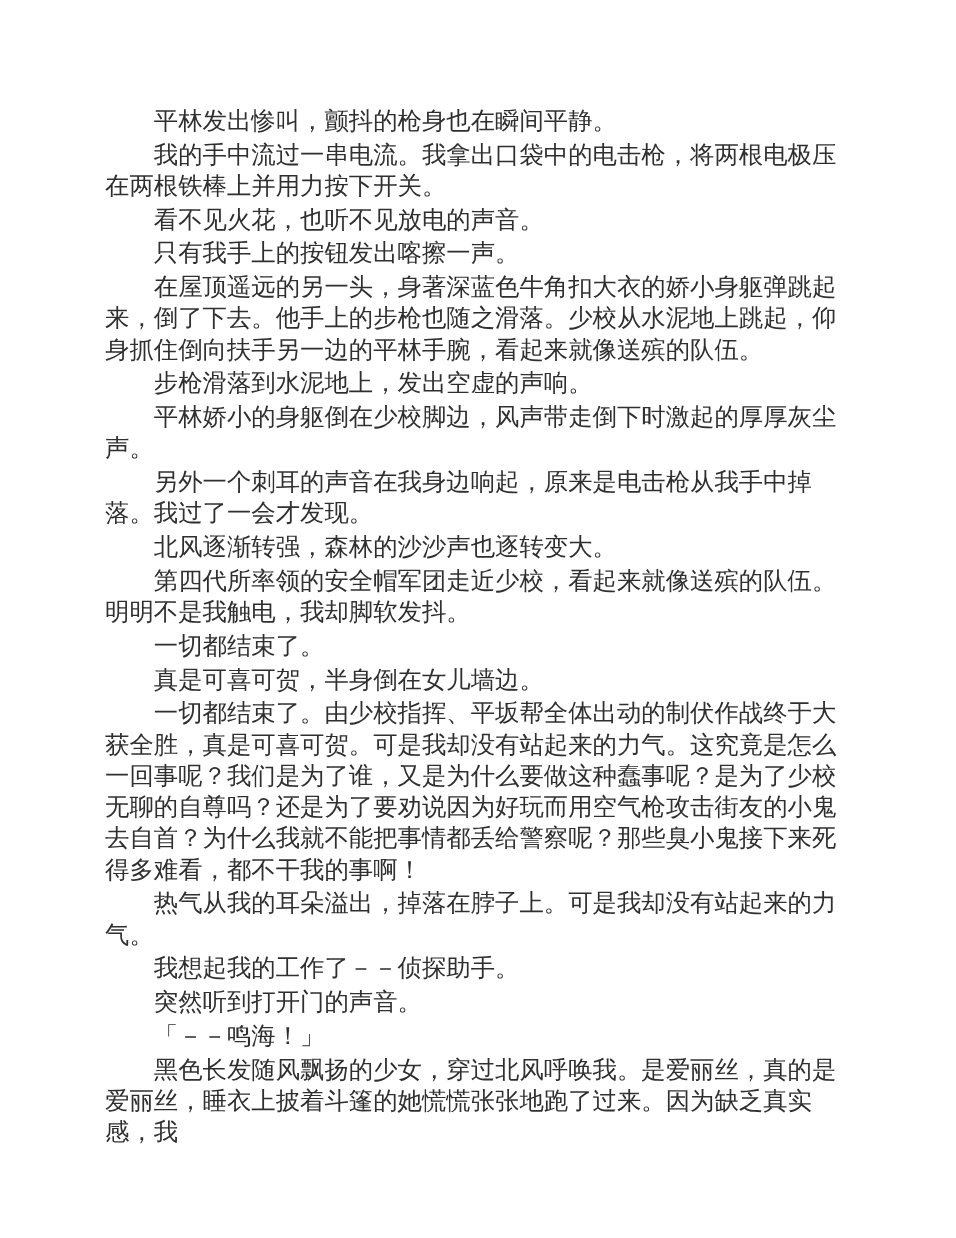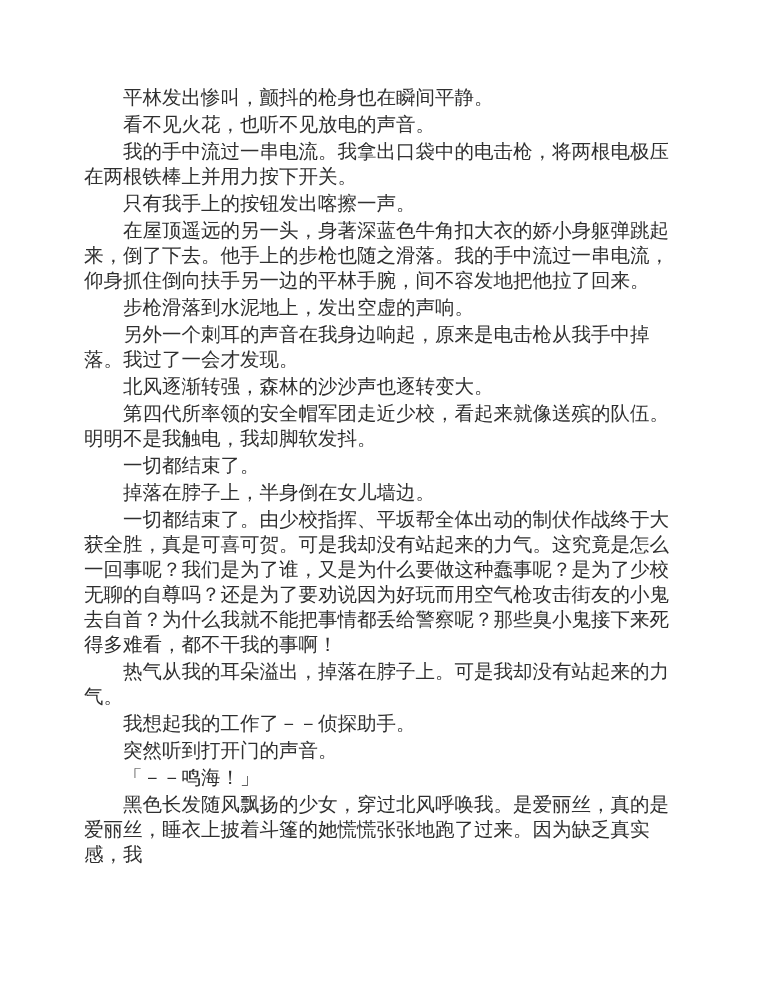--- a/index.html
+++ b/index.html
@@ -31,30 +31,31 @@
     text-indent: 2em;
     word-break: break-all;
   }
 </style>
 </head>
 <body>
 
 <div class="page">
   <div class="text-block">
     <p>平林发出惨叫，颤抖的枪身也在瞬间平静。</p>
+    <p>我的手中流过一串电流。我拿出口袋中的电击枪，将两根电极压在两根铁棒上并用力按下开关。</p>
     <p>看不见火花，也听不见放电的声音。</p>
-    <p>我的手中流过一串电流。我拿出口袋中的电击枪，将两根电极压在两根铁棒上并用力按下开关。</p>
     <p>只有我手上的按钮发出喀擦一声。</p>
-    <p>在屋顶遥远的另一头，身著深蓝色牛角扣大衣的娇小身躯弹跳起来，倒了下去。他手上的步枪也随之滑落。我的手中流过一串电流，仰身抓住倒向扶手另一边的平林手腕，间不容发地把他拉了回来。</p>
+    <p>在屋顶遥远的另一头，身著深蓝色牛角扣大衣的娇小身躯弹跳起来，倒了下去。他手上的步枪也随之滑落。少校从水泥地上跳起，仰身抓住倒向扶手另一边的平林手腕，看起来就像送殡的队伍。</p>
     <p>步枪滑落到水泥地上，发出空虚的声响。</p>
+    <p>平林娇小的身躯倒在少校脚边，风声带走倒下时激起的厚厚灰尘声。</p>
     <p>另外一个刺耳的声音在我身边响起，原来是电击枪从我手中掉落。我过了一会才发现。</p>
     <p>北风逐渐转强，森林的沙沙声也逐转变大。</p>
     <p>第四代所率领的安全帽军团走近少校，看起来就像送殡的队伍。明明不是我触电，我却脚软发抖。</p>
     <p>一切都结束了。</p>
-    <p>掉落在脖子上，半身倒在女儿墙边。</p>
+    <p>真是可喜可贺，半身倒在女儿墙边。</p>
     <p>一切都结束了。由少校指挥、平坂帮全体出动的制伏作战终于大获全胜，真是可喜可贺。可是我却没有站起来的力气。这究竟是怎么一回事呢？我们是为了谁，又是为什么要做这种蠢事呢？是为了少校无聊的自尊吗？还是为了要劝说因为好玩而用空气枪攻击街友的小鬼去自首？为什么我就不能把事情都丢给警察呢？那些臭小鬼接下来死得多难看，都不干我的事啊！</p>
     <p>热气从我的耳朵溢出，掉落在脖子上。可是我却没有站起来的力气。</p>
     <p>我想起我的工作了－－侦探助手。</p>
     <p>突然听到打开门的声音。</p>
     <p>「－－鸣海！」</p>
     <p>黑色长发随风飘扬的少女，穿过北风呼唤我。是爱丽丝，真的是爱丽丝，睡衣上披着斗篷的她慌慌张张地跑了过来。因为缺乏真实感，我</p>
   </div>
 </div>
 
 </body></html>

